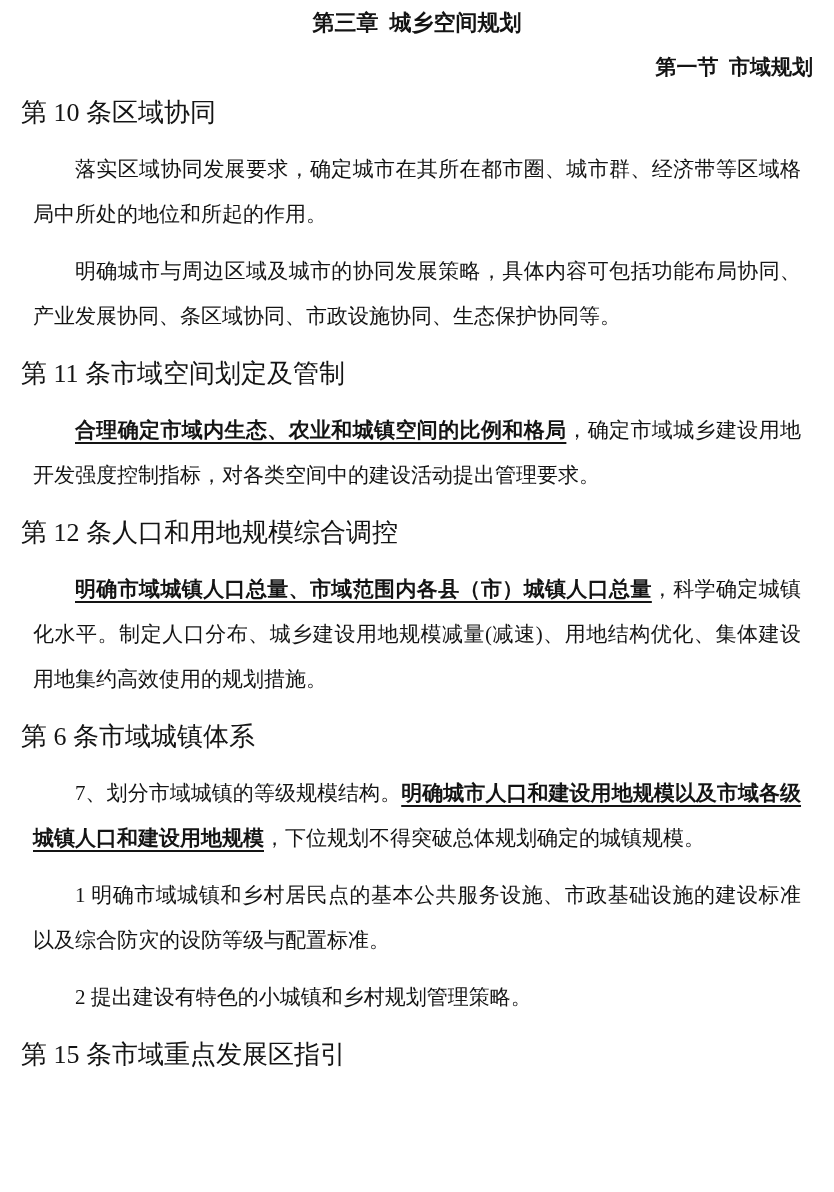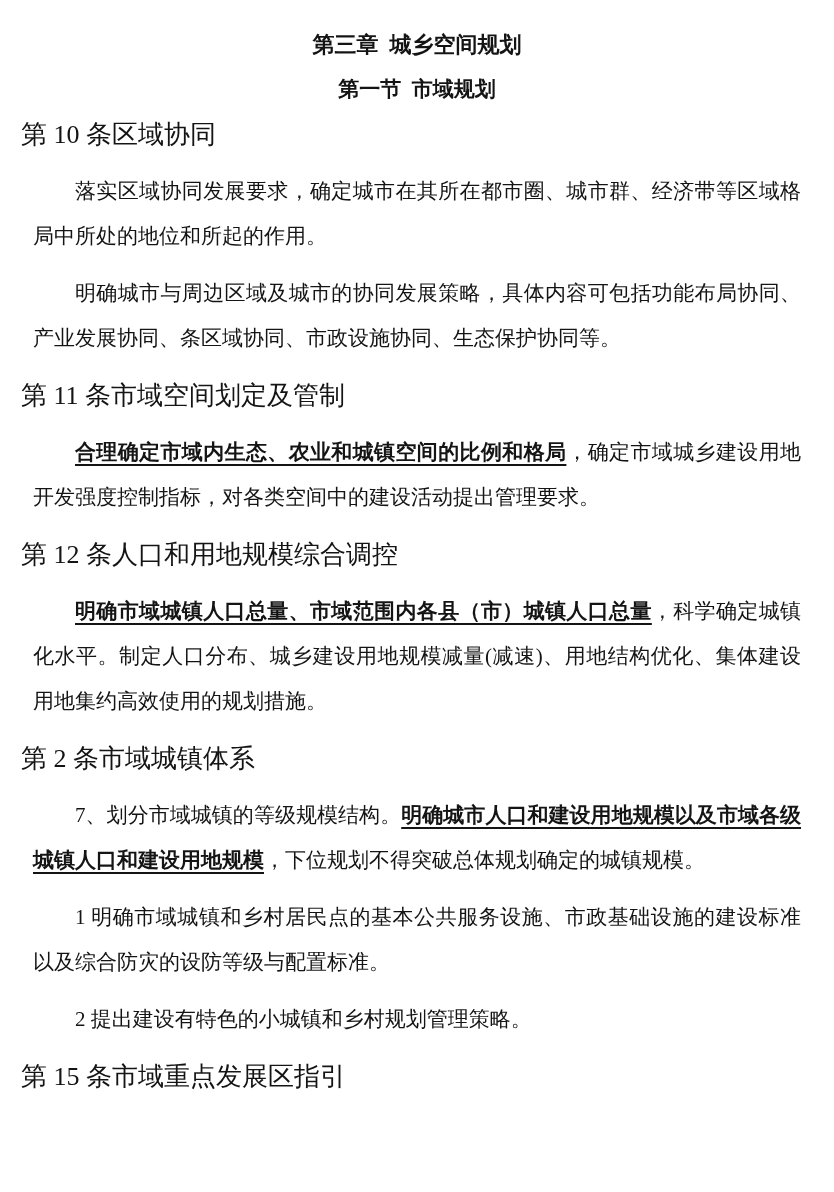--- a/index.html
+++ b/index.html
@@ -9,35 +9,35 @@
     height: 1192px;
     background: #ffffff;
     color: #141414;
     font-family: "Liberation Serif", "DejaVu Serif", serif;
     overflow: hidden;
     position: relative;
   }
   .page {
     width: 834px;
     height: 1192px;
-    padding: 22px 21px 0 21px;
+    padding: 0 21px 0 21px;
   }
   .doc-title {
     margin: 0;
     font-size: 22px;
     font-weight: bold;
     text-align: center;
     line-height: 45px;
     white-space: pre-wrap;
   }
   .section-heading {
     margin: 0;
     font-size: 21px;
     font-weight: bold;
-    text-align: center;
+    text-align: right;
     line-height: 45px;
     white-space: pre-wrap;
     font-family: Liberation Serif, serif;
   }
   .article-heading {
     margin: 0;
     font-size: 26px;
     font-weight: normal;
     line-height: 45px;
   }
@@ -63,19 +63,19 @@
   <h1 class="doc-title">第三章  城乡空间规划</h1>
   <h2 class="section-heading">第一节  市域规划</h2>
   <div id="doc-content">
       <p class="article-heading">第 10 条区域协同</p>
       <p class="para"><span class="run-normal">落实区域协同发展要求，确定城市在其所在都市圈、城市群、经济带等区域格局中所处的地位和所起的作用。</span></p>
       <p class="para"><span class="run-normal">明确城市与周边区域及城市的协同发展策略，具体内容可包括功能布局协同、产业发展协同、条区域协同、市政设施协同、生态保护协同等。</span></p>
       <p class="article-heading">第 11 条市域空间划定及管制</p>
       <p class="para"><span class="run-bold-underline">合理确定市域内生态、农业和城镇空间的比例和格局</span><span class="run-normal">，确定市域城乡建设用地开发强度控制指标，对各类空间中的建设活动提出管理要求。</span></p>
       <p class="article-heading">第 12 条人口和用地规模综合调控</p>
       <p class="para"><span class="run-bold-underline">明确市域城镇人口总量、市域范围内各县（市）城镇人口总量</span><span class="run-normal">，科学确定城镇化水平。制定人口分布、城乡建设用地规模减量(减速)、用地结构优化、集体建设用地集约高效使用的规划措施。</span></p>
-      <p class="article-heading">第 2 条市域城镇体系</p>
+      <p class="article-heading">第 6 条市域城镇体系</p>
       <p class="para"><span class="run-normal">7、划分市域城镇的等级规模结构。</span><span class="run-bold-underline">明确城市人口和建设用地规模以及市域各级城镇人口和建设用地规模</span><span class="run-normal">，下位规划不得突破总体规划确定的城镇规模。</span></p>
       <p class="para"><span class="run-normal">1 明确市域城镇和乡村居民点的基本公共服务设施、市政基础设施的建设标准以及综合防灾的设防等级与配置标准。</span></p>
       <p class="para"><span class="run-normal">2 提出建设有特色的小城镇和乡村规划管理策略。</span></p>
       <p class="article-heading">第 15 条市域重点发展区指引</p>
     </div>
 </div>
 
 </body></html>

